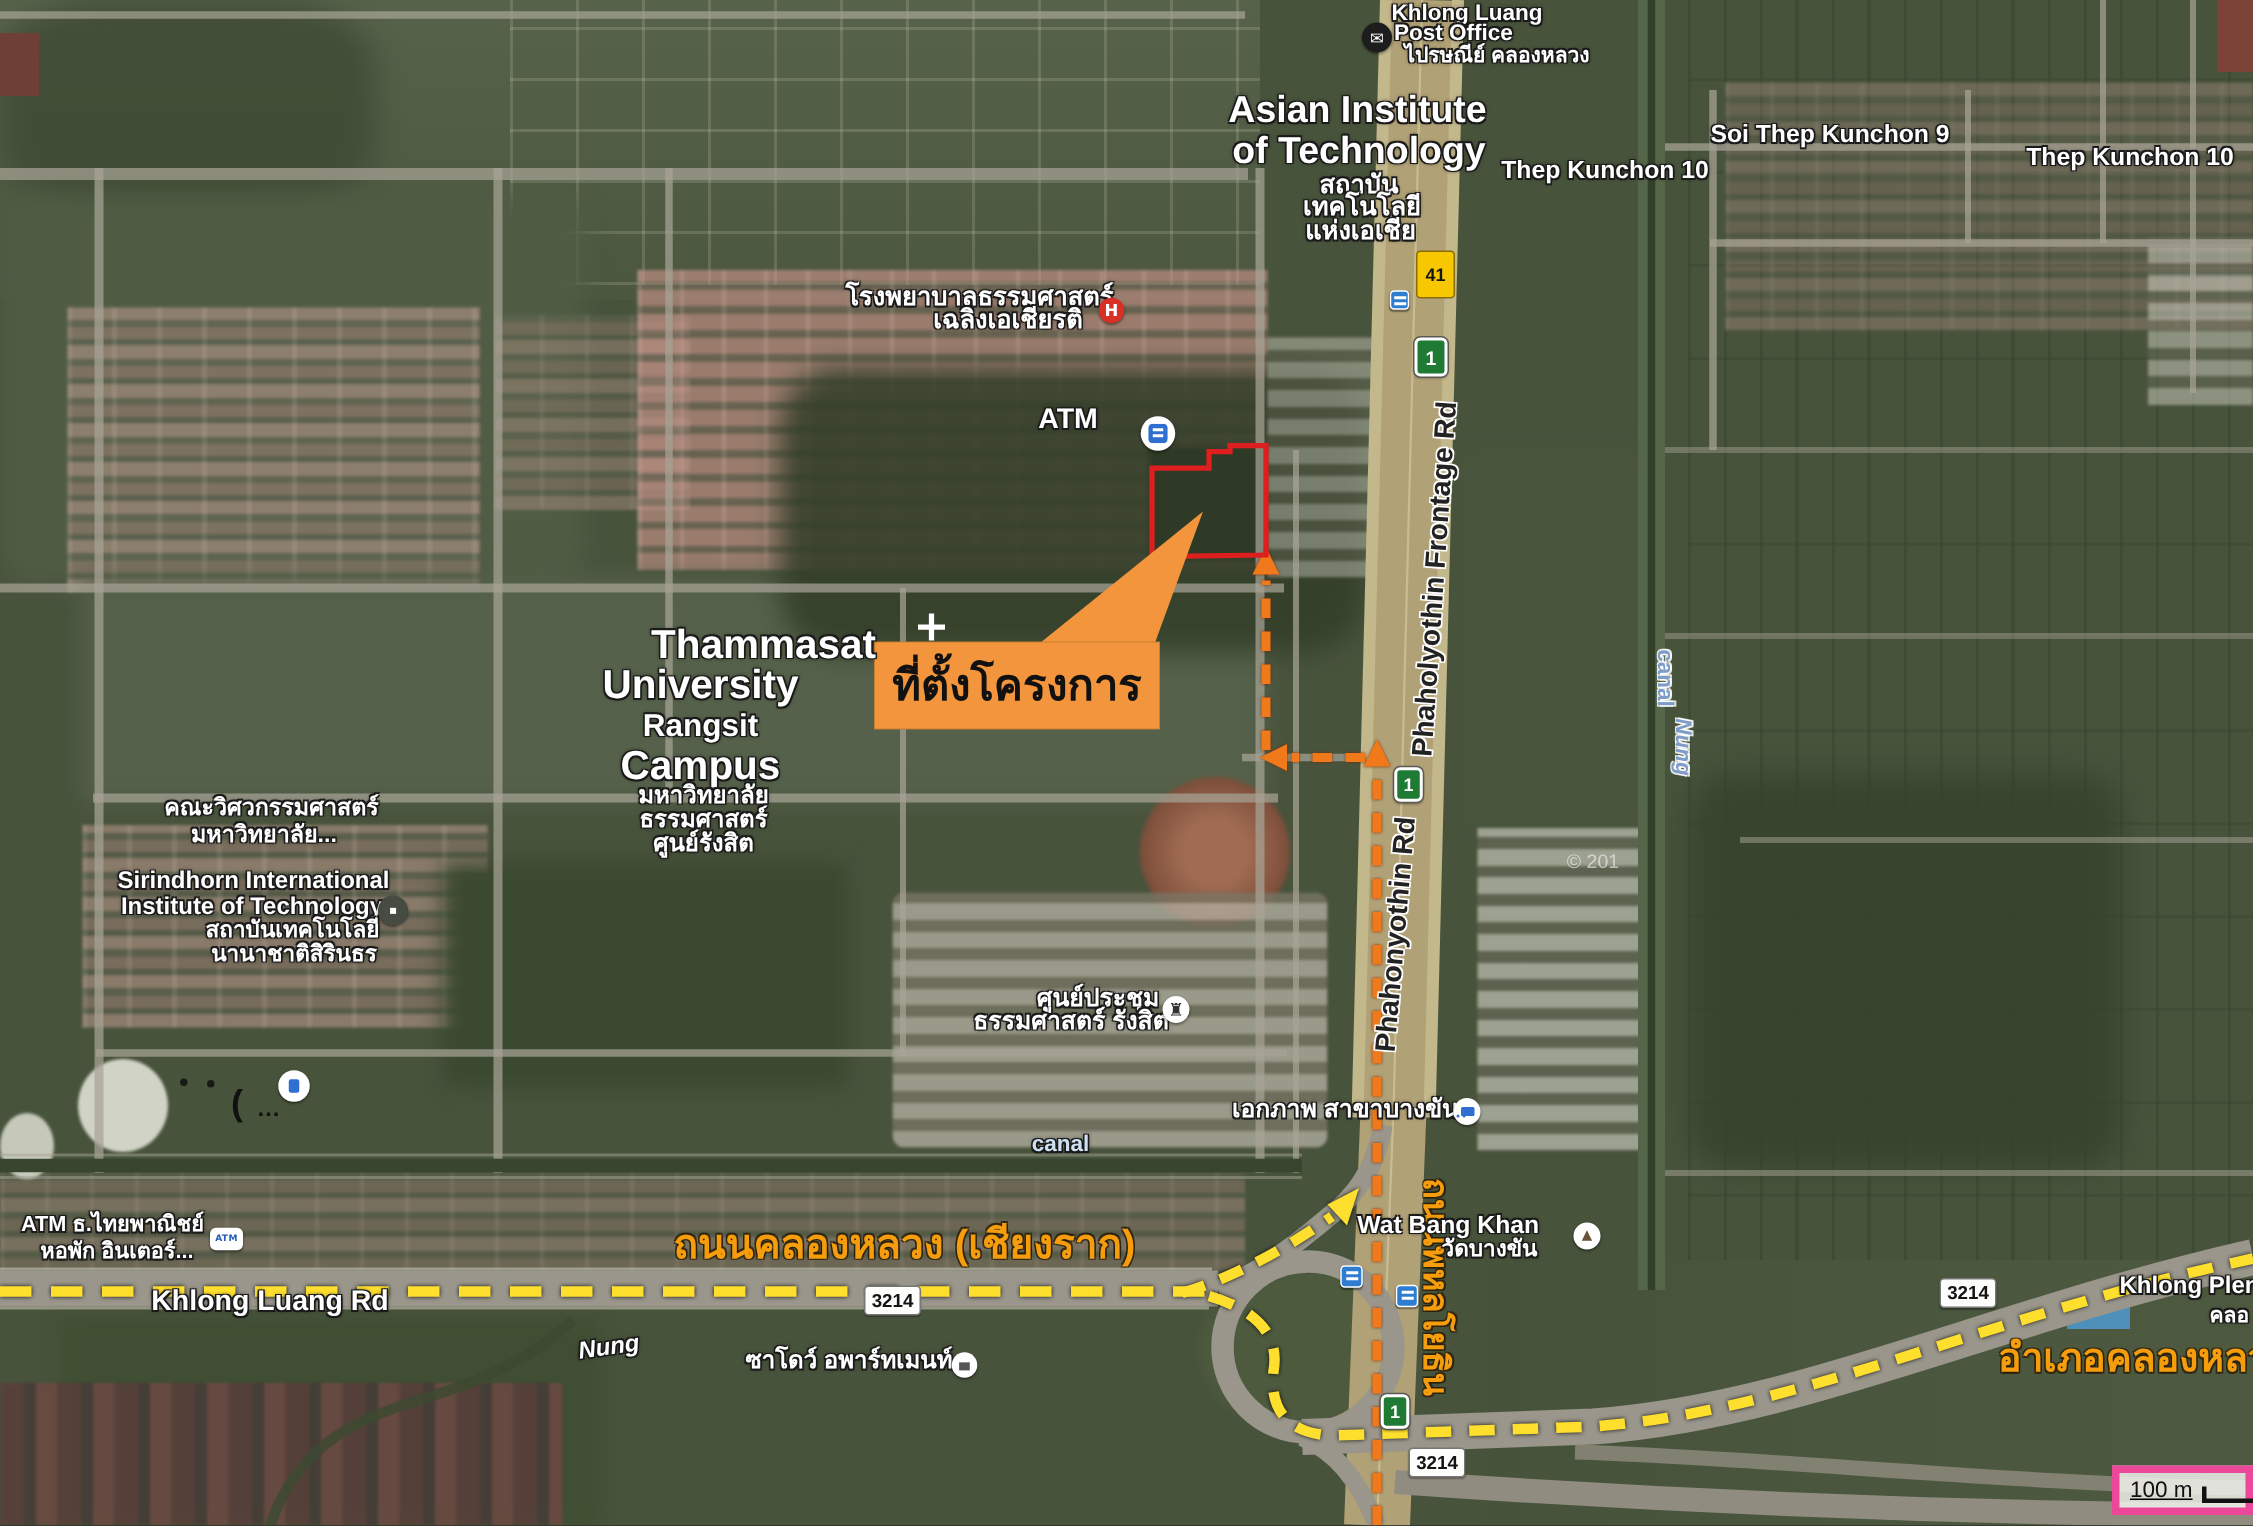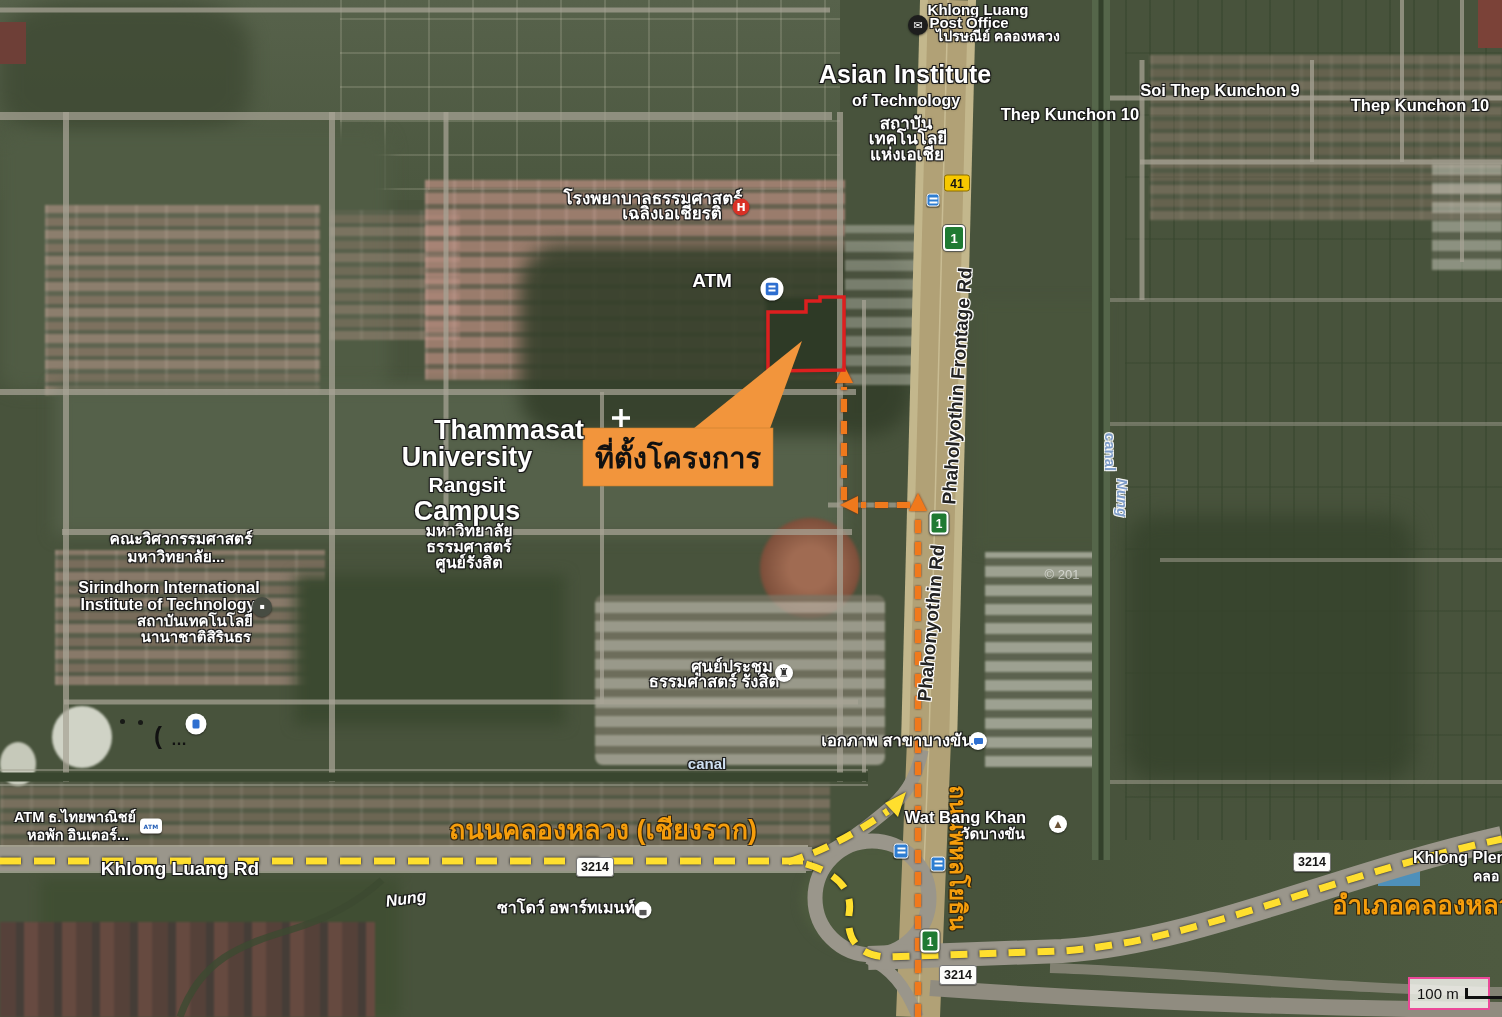--- a/index.html
+++ b/index.html
@@ -32,22 +32,22 @@
   .mk{position:absolute;transform:translate(-50%,-50%);background:#2e7dd1;border:1px solid #fff;border-radius:3px;
       background-image:linear-gradient(#fff,#fff),linear-gradient(#fff,#fff);
       background-size:8px 2px,8px 2px;background-position:center 3px,center 7px;background-repeat:no-repeat;
       box-shadow:0 1px 1px rgba(0,0,0,.4);}
   .glyph-blue-sq{width:13px;height:13px;background:#2e6fd0;border-radius:3px;
       background-image:linear-gradient(#fff,#fff),linear-gradient(#fff,#fff);
       background-size:7px 2px,7px 2px;background-position:center 3px,center 7px;background-repeat:no-repeat;}
   .cart{width:9px;height:6px;background:#2e6fd0;border-radius:1px;position:relative;}
   .cart-dots{position:absolute;width:2px;height:2px;background:#2e6fd0;border-radius:50%;box-shadow:4px 0 0 #2e6fd0;transform:translate(-3px,5px);}
   .pump{width:7px;height:9px;background:#2e6fd0;border-radius:1.5px;}
-  #scalebar{position:absolute;left:1408px;top:977px;width:82px;height:33px;
-      background:rgba(246,246,242,.82);border:2px solid #ec4899;display:flex;align-items:center;}
+  #scalebar{position:absolute;left:1408px;top:977px;width:94px;height:33px;
+      background:rgba(246,246,242,.82);border:5px solid #ec4899;display:flex;align-items:center;text-decoration:underline;}
   #scalebar .txt{color:#111;font-size:15px;padding-left:7px;}
   #scalebar .bar{position:absolute;left:55px;top:9px;width:40px;height:11px;
       border-left:3px solid #111;border-bottom:3px solid #111;}
 </style>
 </head>
 <body>
 
 <div id="map">
 
   <div class="patch tex-h" style="left:0;top:0;width:840px;height:200px;background:linear-gradient(180deg,#57624b,#4b573f);"></div>
@@ -157,21 +157,21 @@
       <rect x="583" y="428" width="190" height="58" fill="#f2953c" stroke="#c77f2e" stroke-width="0.6"></rect>
     </g>
     <path d="M612,418 H630 M621,409 V427" stroke="#fff" stroke-width="3.5" fill="none"></path>
   </svg>
 
   <span class="lbl" style="left:978px;top:9px;font-size:15px;">Khlong Luang</span>
   <span class="lbl" style="left:969px;top:22px;font-size:15px;">Post Office</span>
   <span class="lbl" style="left:998px;top:36px;font-size:14px;">ไปรษณีย์ คลองหลวง</span>
 
   <span class="lbl" style="left:905px;top:74px;font-size:25px;">Asian Institute</span>
-  <span class="lbl" style="left:906px;top:101px;font-size:16px;">of Technology</span>
+  <span class="lbl" style="left:906px;top:101px;font-size:25px;">of Technology</span>
   <span class="lbl" style="left:906px;top:123px;font-size:17px;">สถาบัน</span>
   <span class="lbl" style="left:908px;top:138px;font-size:17px;">เทคโนโลยี</span>
   <span class="lbl" style="left:907px;top:154px;font-size:17px;">แห่งเอเชีย</span>
 
   <span class="lbl" style="left:1070px;top:114px;font-size:16.5px;">Thep Kunchon 10</span>
   <span class="lbl" style="left:1220px;top:90px;font-size:16.5px;">Soi Thep Kunchon 9</span>
   <span class="lbl" style="left:1420px;top:105px;font-size:16.5px;">Thep Kunchon 10</span>
 
   <span class="lbl" style="left:653px;top:198px;font-size:17px;">โรงพยาบาลธรรมศาสตร์</span>
   <span class="lbl" style="left:672px;top:213px;font-size:17px;">เฉลิงเอเชียรติ</span>
@@ -259,21 +259,21 @@
   </div>
   <div class="mk" style="left:933px;top:200px;width:13px;height:13px;"></div>
   <div class="mk" style="left:901px;top:851px;width:15px;height:15px;"></div>
   <div class="mk" style="left:938px;top:864px;width:15px;height:15px;"></div>
 
   <span class="lbl" style="left:158px;top:736px;font-size:24px;color:#111;text-shadow:none;">(</span>
   <span class="lbl" style="left:179px;top:740px;font-size:16px;color:#111;text-shadow:none;">…</span>
   <div class="patch" style="left:120px;top:719px;width:5px;height:5px;background:#111;border-radius:50%;opacity:.85;"></div>
   <div class="patch" style="left:138px;top:720px;width:5px;height:5px;background:#111;border-radius:50%;opacity:.85;"></div>
 
-  <div class="shield sh-y" style="left:957px;top:183px;width:26px;height:17px;">
+  <div class="shield sh-y" style="left:957px;top:183px;width:26px;height:32px;">
     <span>41</span>
   </div>
   <div class="shield sh-g" style="left:954px;top:238px;width:22px;height:26px;">
     <span>1</span>
   </div>
   <div class="shield sh-g" style="left:939px;top:523px;width:19px;height:23px;font-size:12px;">
     <span>1</span>
   </div>
   <div class="shield sh-g" style="left:930px;top:941px;width:19px;height:23px;font-size:12px;">
     <span>1</span>

